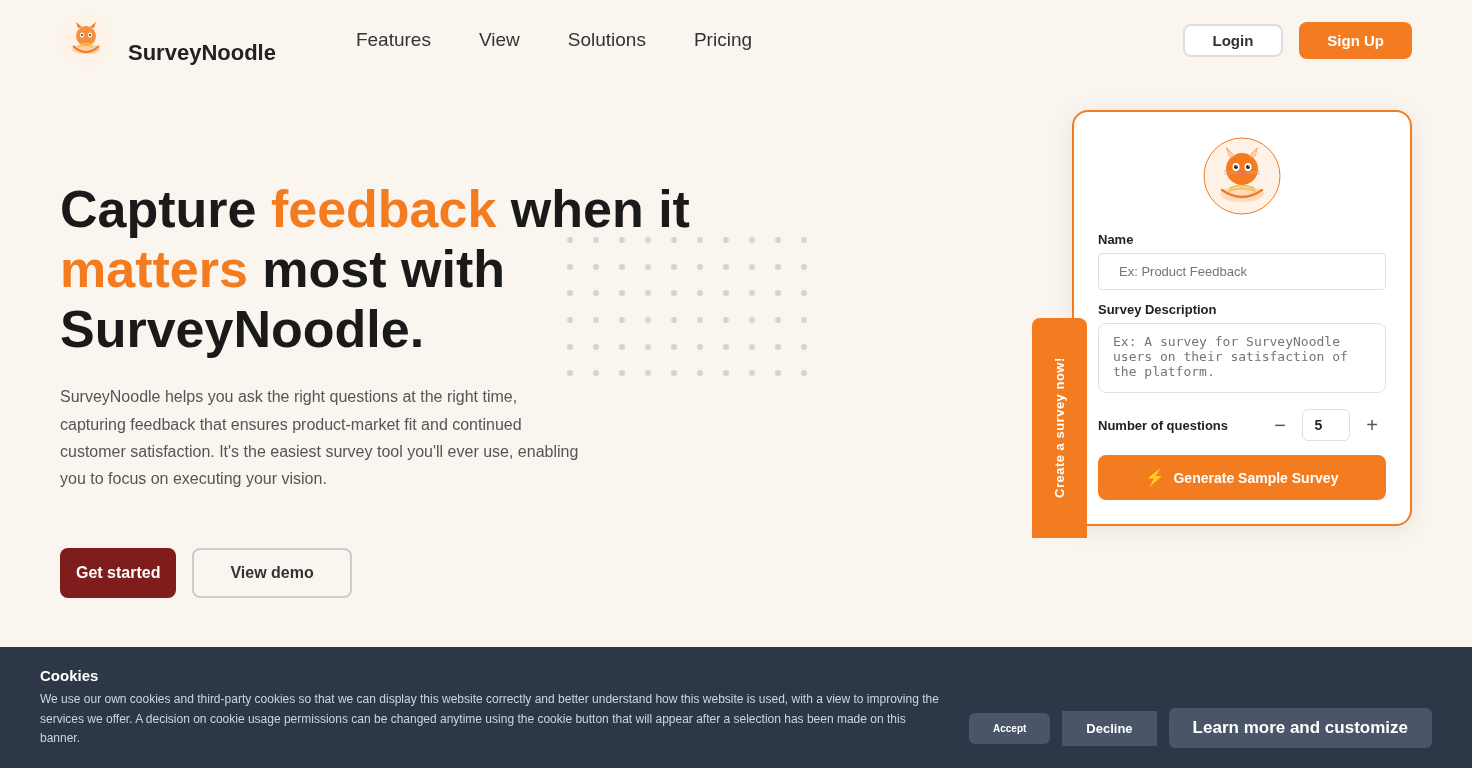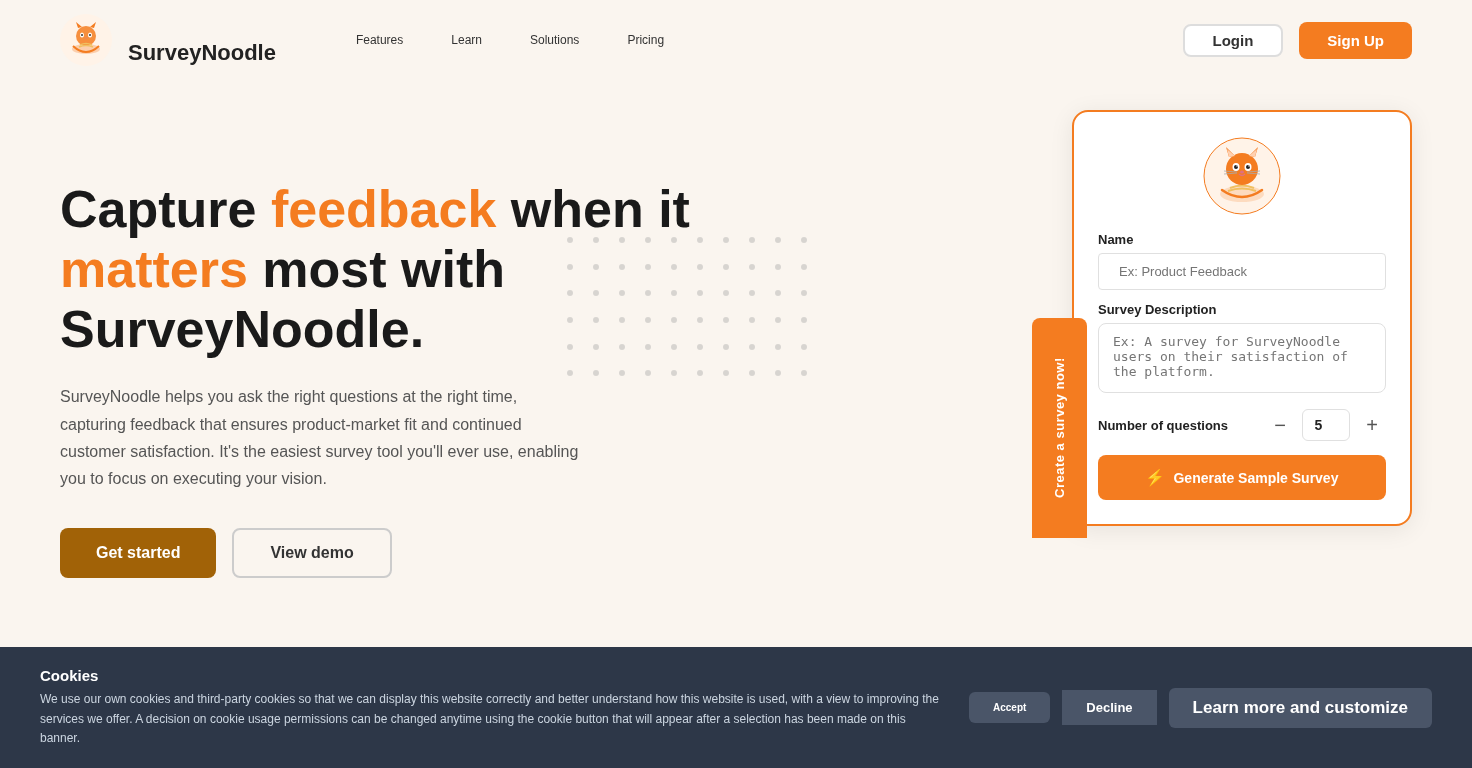--- a/index.html
+++ b/index.html
@@ -34,21 +34,21 @@
       font-weight: 700;
       color: #222;
     }
     .nav-links {
       display: flex;
       align-items: center;
       gap: 48px;
       margin-left: 80px;
     }
     .nav-link {
-      font-size: 12px;
+      font-size: 19px;
       color: #333;
       text-decoration: none;
       font-weight: 500;
     }
     .nav-actions {
       margin-left: auto;
       display: flex;
       gap: 16px;
       align-items: center;
     }
@@ -94,29 +94,29 @@
       margin-bottom: 24px;
     }
     .hero-title .accent-orange {
       color: #f47c20;
     }
     .hero-subtitle {
       font-size: 16px;
       color: #555;
       line-height: 1.7;
       max-width: 520px;
-      margin-bottom: 36px;
+      margin-bottom: 56px;
     }
     .hero-buttons {
       display: flex;
       gap: 16px;
     }
     .btn-get-started {
-      padding: 14px 36px;
-      background: #a16207;
+      padding: 14px 16px;
+      background: #7f1d1d;
       border: none;
       border-radius: 8px;
       font-size: 16px;
       font-weight: 600;
       color: white;
       cursor: pointer;
     }
     .btn-view-demo {
       padding: 14px 36px;
       background: transparent;
@@ -327,21 +327,21 @@
     }
     .cookie-text {
       font-size: 12px;
       color: #cbd5e0;
       line-height: 1.6;
       max-width: 900px;
       margin-bottom: 0;
     }
     .cookie-row {
       display: flex;
-      align-items: center;
+      align-items: flex-end;
       gap: 0;
     }
     .cookie-content {
       flex: 1;
     }
     .cookie-actions {
       display: flex;
       gap: 12px;
       align-items: center;
       flex-shrink: 0;
@@ -402,21 +402,21 @@
       <ellipse cx="26" cy="24" rx="1.5" ry="1" fill="#e85"></ellipse>
 
       <path d="M20 31 Q26 28 32 31" stroke="#f0c060" stroke-width="1.5" fill="none"></path>
       <path d="M19 33 Q26 30 33 33" stroke="#f0c060" stroke-width="1.5" fill="none"></path>
     </svg>
     <span class="logo-text">SurveyNoodle</span>
   </a>
 
   <div class="nav-links">
     <a class="nav-link" href="#">Features</a>
-    <a class="nav-link" href="#">Learn</a>
+    <a class="nav-link" href="#">View</a>
     <a class="nav-link" href="#">Solutions</a>
     <a class="nav-link" href="#">Pricing</a>
   </div>
 
   <div class="nav-actions">
     <button class="btn-login">Login</button>
     <button class="btn-signup">Sign Up</button>
   </div>
 </nav>
 

